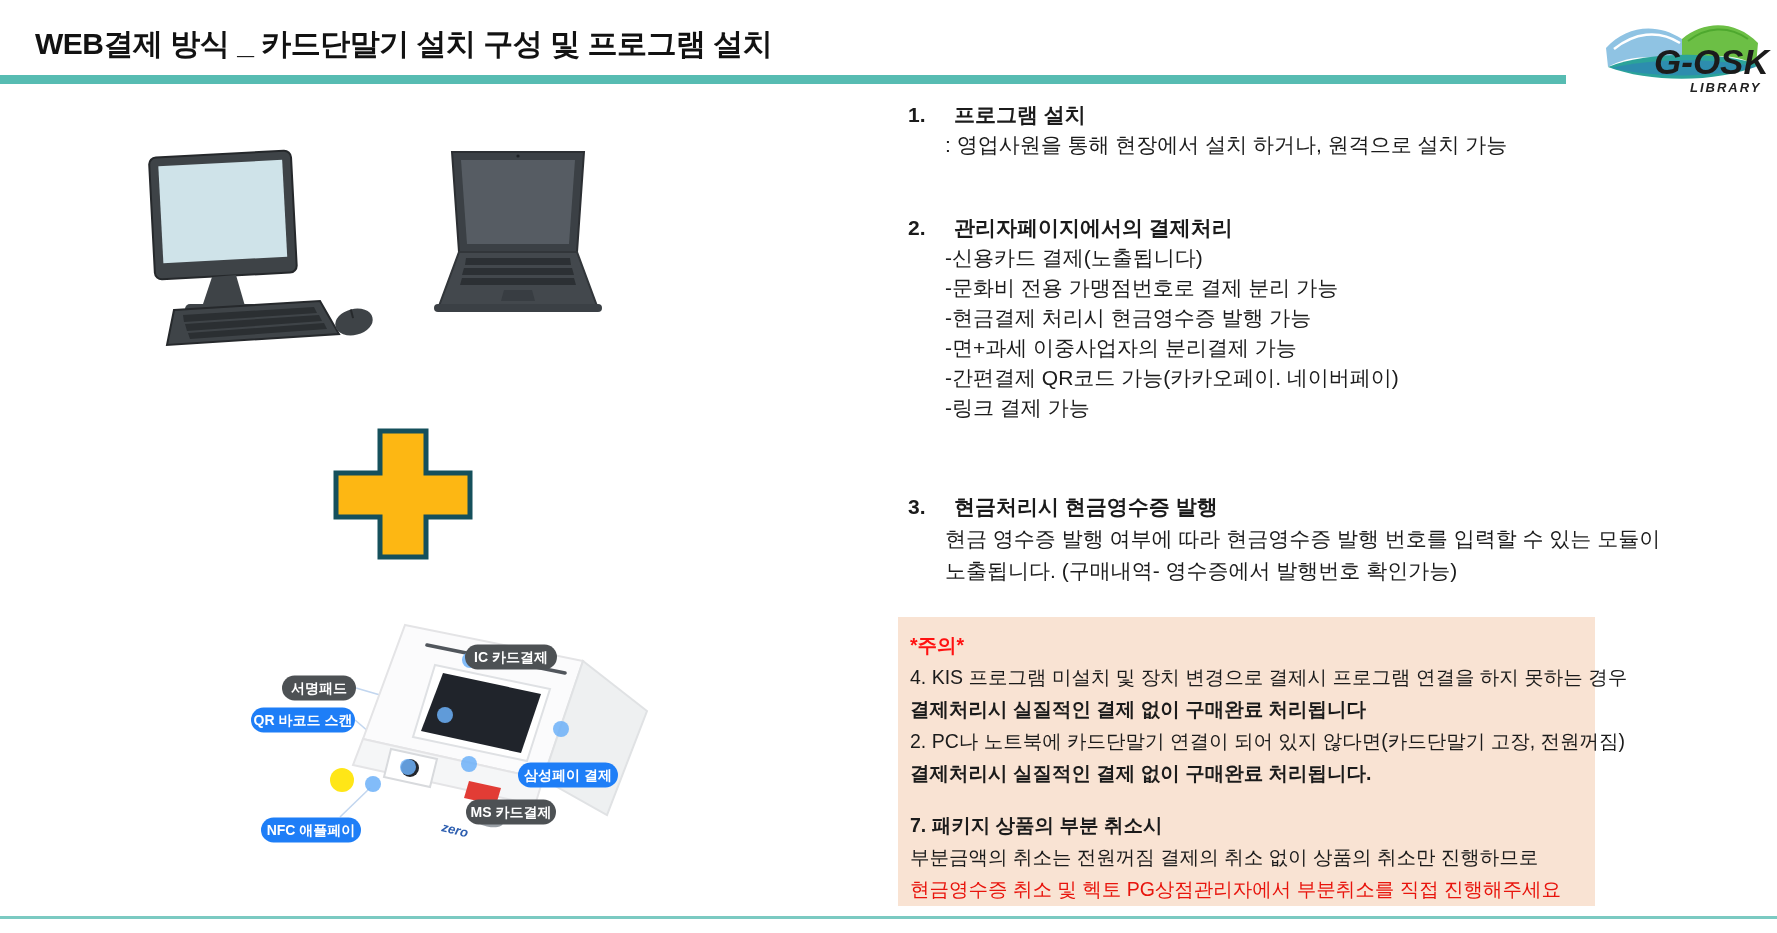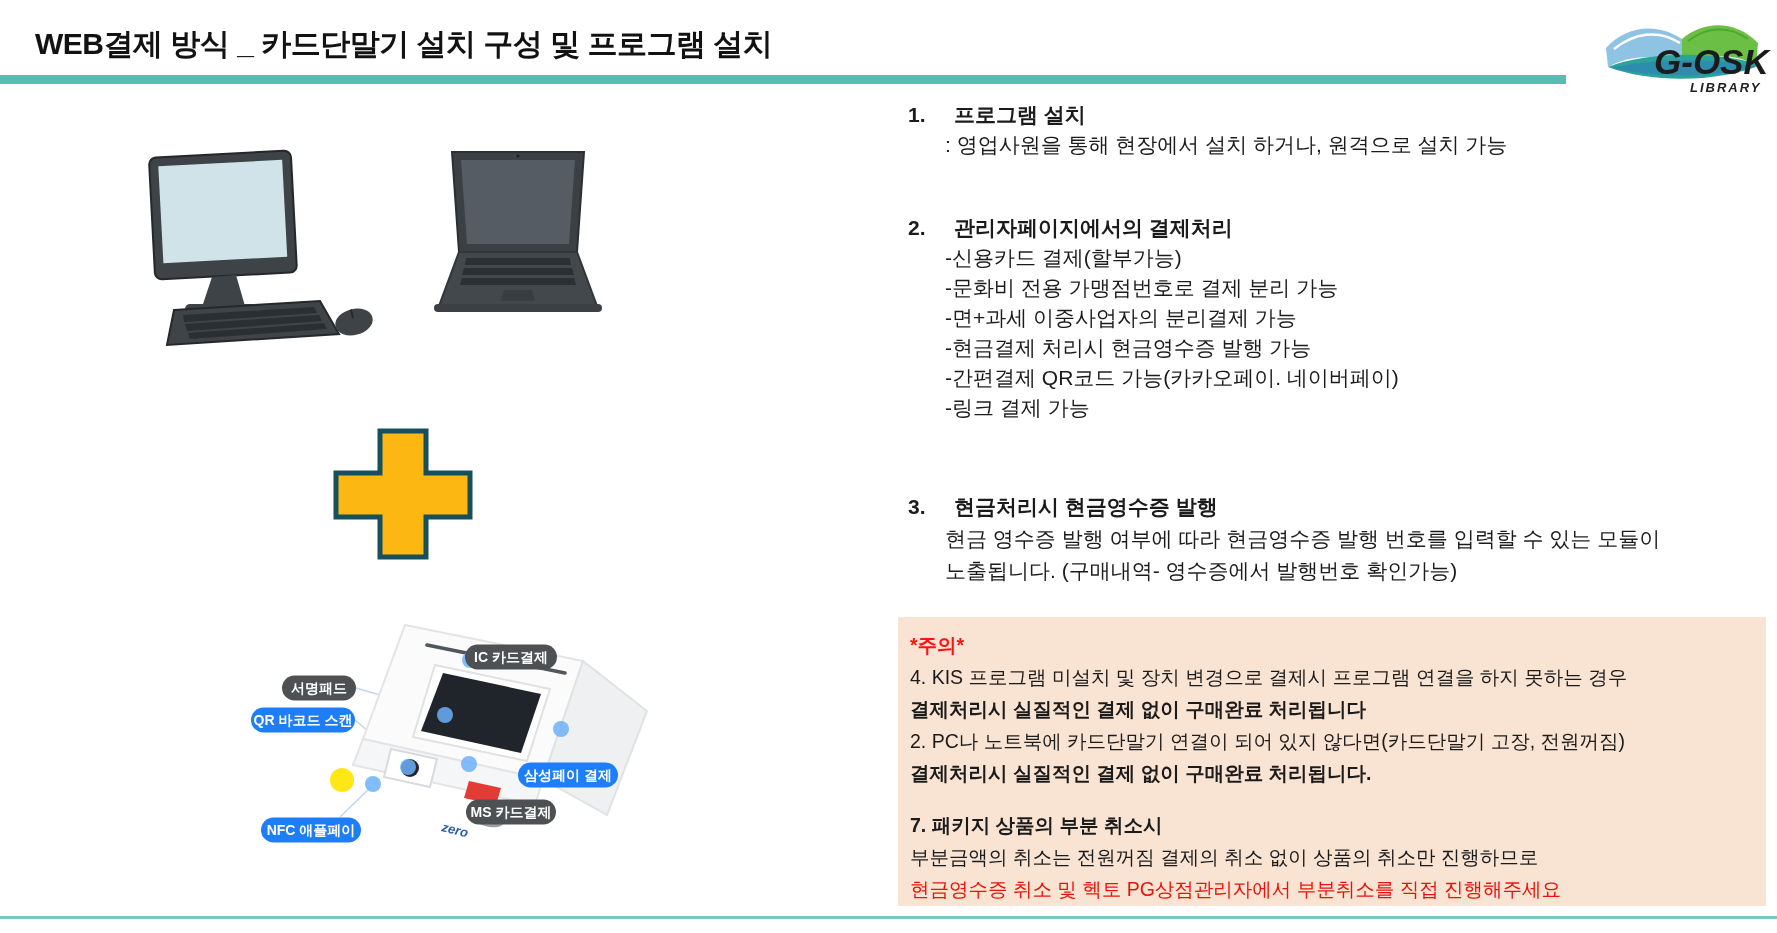--- a/index.html
+++ b/index.html
@@ -23,21 +23,21 @@
   .terminal-ill{position:absolute;left:245px;top:553px;width:420px;height:305px;}
   
   .step{position:absolute;left:908px;width:852px;font-size:21px;line-height:30px;color:#1b1b1b;}
   .step-head{display:flex;font-weight:bold;white-space:nowrap;}
   .step-num{width:26px;flex:0 0 26px;}
   .step-headtext{margin-left:20px;}
   .step-body{margin-left:37px;white-space:nowrap;}
   .step.s3{line-height:32px;}
   
   .notice{
-    position:absolute;left:898px;top:617px;width:868px;height:289px;box-sizing:border-box;
+    position:absolute;left:898px;top:617px;width:697px;height:289px;box-sizing:border-box;
     background:#F9E3D3;padding:12px 14px 8px 12px;
     font-size:19.5px;line-height:32px;color:#1b1b1b;white-space:nowrap;
   }
   .n-red-bold{color:#FF1111;font-weight:bold;}
   .n-bold{font-weight:bold;}
   .n-red{color:#E8140C;}
   .n-sp{height:20px;}
   svg text{font-family:"Liberation Sans",sans-serif;}
 </style>
 </head>
@@ -156,24 +156,24 @@
       <div>: 영업사원을 통해 현장에서 설치 하거나, 원격으로 설치 가능</div>
     </div>
   </div>
 
   <div class="step" style="top:213px;">
     <div class="step-head">
       <span class="step-num">2.</span>
       <span class="step-headtext">관리자페이지에서의 결제처리</span>
     </div>
     <div class="step-body">
-      <div>-신용카드 결제(할부가능)</div>
+      <div>-신용카드 결제(노출됩니다)</div>
       <div>-문화비 전용 가맹점번호로 결제 분리 가능</div>
+      <div>-현금결제 처리시 현금영수증 발행 가능</div>
       <div>-면+과세 이중사업자의 분리결제 가능</div>
-      <div>-현금결제 처리시 현금영수증 발행 가능</div>
       <div>-간편결제 QR코드 가능(카카오페이. 네이버페이)</div>
       <div>-링크 결제 가능</div>
     </div>
   </div>
 
   <div class="step s3" style="top:491px;">
     <div class="step-head">
       <span class="step-num">3.</span>
       <span class="step-headtext">현금처리시 현금영수증 발행</span>
     </div>

